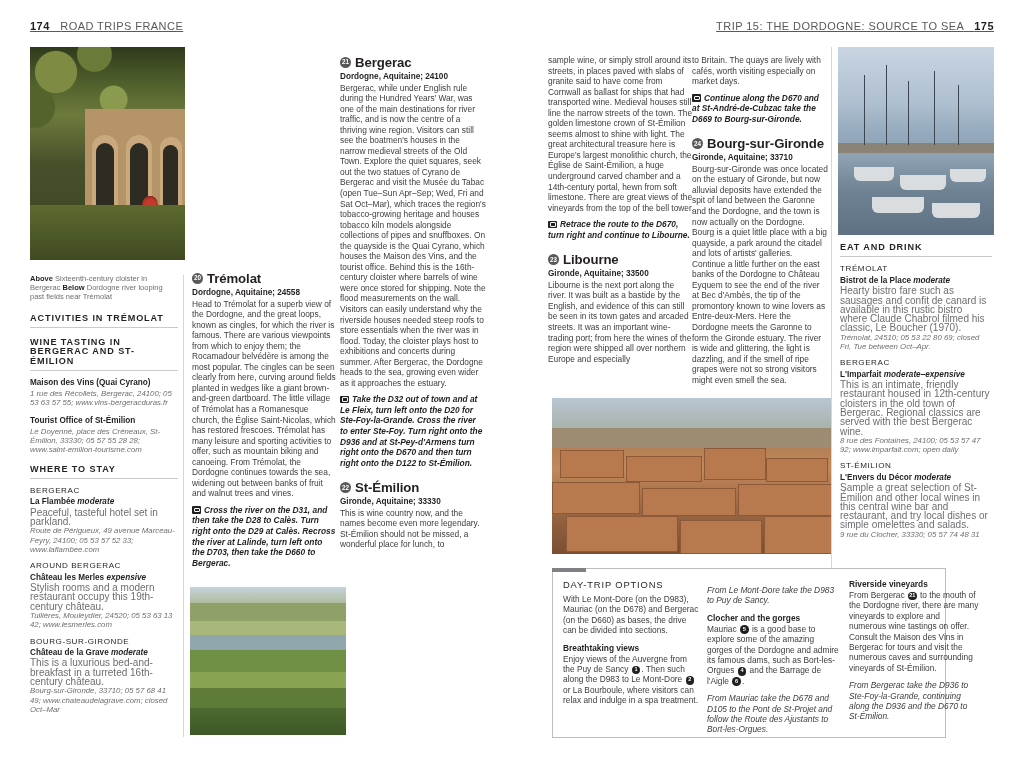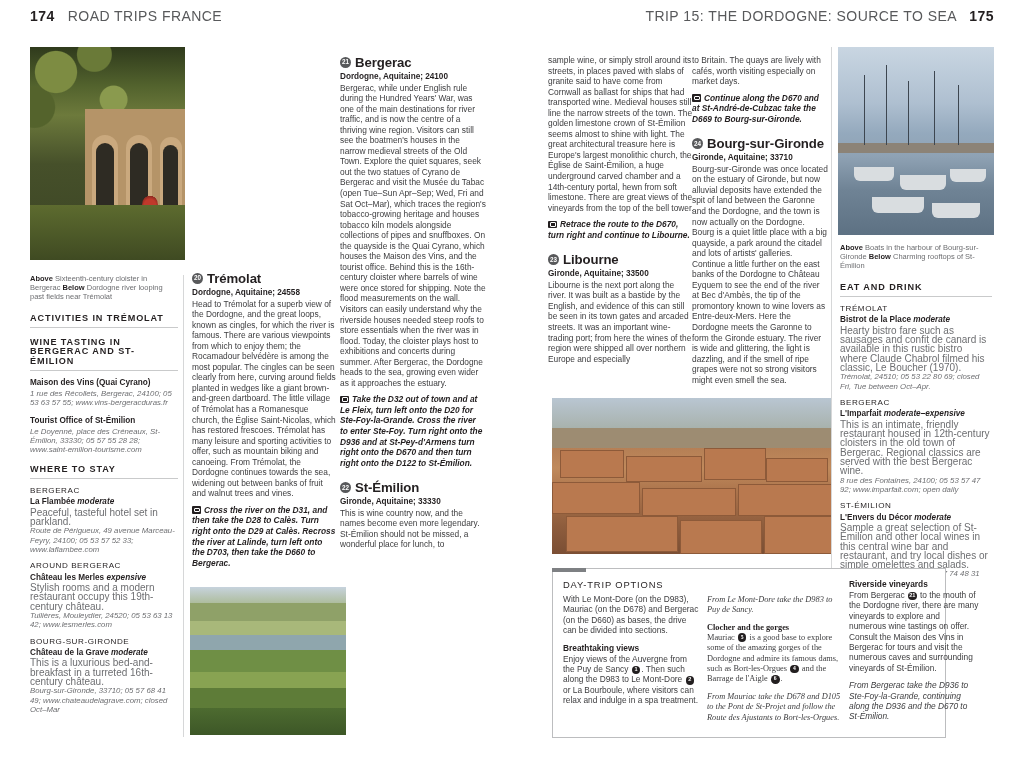--- a/index.html
+++ b/index.html
@@ -6,21 +6,21 @@
   body{
     width:1024px;height:767px;overflow:hidden;
     background:#ffffff;
     font-family:"Liberation Sans", sans-serif;
     color:#231f20;
     -webkit-font-smoothing:antialiased;
   }
   .page{position:relative;width:1024px;height:767px;}
 
   
-  .runhead{position:absolute;top:8px;font-size:14px;letter-spacing:.45px;color:#58595b;text-transform:uppercase;}
+  .runhead{position:absolute;top:20px;font-size:11px;letter-spacing:.45px;color:#58595b;text-transform:uppercase;text-decoration:underline;}
   .runhead .folio{font-weight:bold;color:#231f20;}
   .runhead.left{left:30px;}
   .runhead.right{right:30px;}
 
   
   .col{position:absolute;}
   p{margin:0 0 0 0;}
   .body{font-size:8.35px;line-height:10.55px;color:#3d3d3f;text-align:left;}
 
   
@@ -302,26 +302,20 @@
     <div class="poi" style="margin-top:12px;">
       <span class="num">24</span>
       <span class="poi-title">Bourg-sur-Gironde</span>
     </div>
     <div class="poi-sub">Gironde, Aquitaine; 33710</div>
     <p class="body">Bourg-sur-Gironde was once located on the estuary of Gironde, but now alluvial deposits have extended the spit of land between the Garonne and the Dordogne, and the town is now actually on the Dordogne. Bourg is a quiet little place with a big quayside, a park around the citadel and lots of artists' galleries. Continue a little further on the east banks of the Dordogne to Château Eyquem to see the end of the river at Bec d'Ambès, the tip of the promontory known to wine lovers as Entre-deux-Mers. Here the Dordogne meets the Garonne to form the Gironde estuary. The river is wide and glittering, the light is dazzling, and if the smell of ripe grapes were not so strong visitors might even smell the sea.</p>
   </div>
 
   <div class="col sidebar" style="left:840px;top:243px;width:152px;">
 
-    <div class="caption">
-      <b>Above</b>
-      <span>Boats in the harbour of Bourg-sur-Gironde</span>
-      <b>Below</b>
-      <span>Charming rooftops of St-Émilion</span>
-    </div>
 
     <div class="side-h">EAT AND DRINK</div>
 
     <div>
       <div class="side-town">TRÉMOLAT</div>
       <div class="side-entry tight">
         <div class="side-name">
           <span>Bistrot de la Place</span>
           <i>moderate</i>
         </div>
@@ -360,21 +354,21 @@
 
     <div style="position:absolute;left:10px;top:10px;width:136px;">
       <div class="day-h">DAY-TRIP OPTIONS</div>
       <div class="day-body">With Le Mont-Dore (on the D983), Mauriac (on the D678) and Bergerac (on the D660) as bases, the drive can be divided into sections.</div>
       <div class="day-sub">Breathtaking views</div>
       <div class="day-body">
         <span>Enjoy views of the Auvergne from the Puy de Sancy </span><span class="inum">1</span><span>. Then such along the D983 to Le Mont-Dore </span><span class="inum">2</span><span> or La Bourboule, where visitors can relax and indulge in a spa treatment.</span>
       </div>
     </div>
 
-    <div style="position:absolute;left:154px;top:26px;width:134px;font-family:Liberation Serif, serif;">
+    <div style="position:absolute;left:154px;top:16px;width:134px;">
       <div class="day-ital" style="margin-top:0;">From Le Mont-Dore take the D983 to Puy de Sancy.</div>
       <div class="day-sub">Clocher and the gorges</div>
       <div class="day-body">
         <span>Mauriac </span><span class="inum">5</span><span> is a good base to explore some of the amazing gorges of the Dordogne and admire its famous dams, such as Bort-les-Orgues </span><span class="inum">4</span><span> and the Barrage de l'Aigle </span><span class="inum">6</span><span>.</span>
       </div>
       <div class="day-ital">From Mauriac take the D678 and D105 to the Pont de St-Projet and follow the Route des Ajustants to Bort-les-Orgues.</div>
     </div>
 
     <div style="position:absolute;left:296px;top:10px;width:130px;">
       <div class="day-sub" style="margin-top:0;">Riverside vineyards</div>

